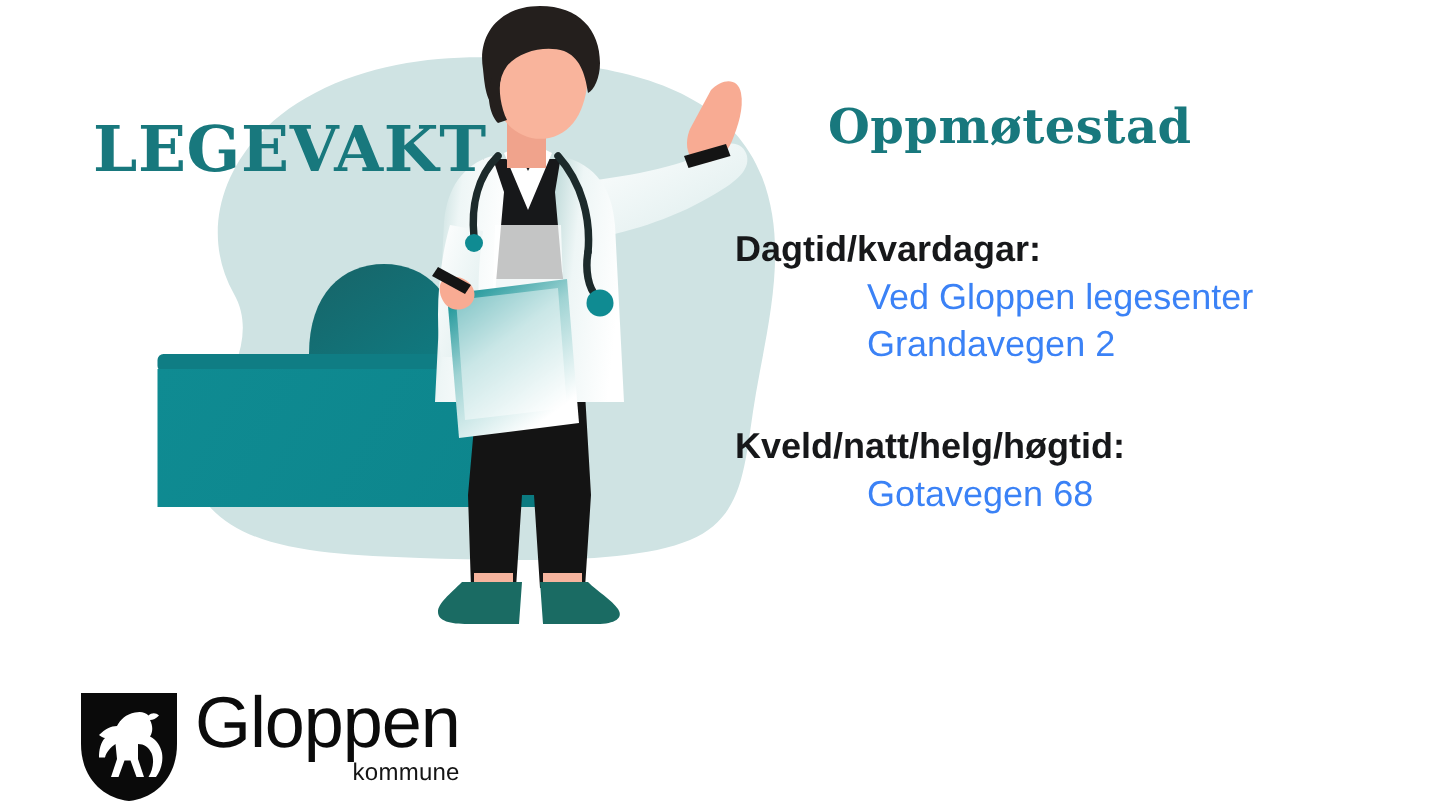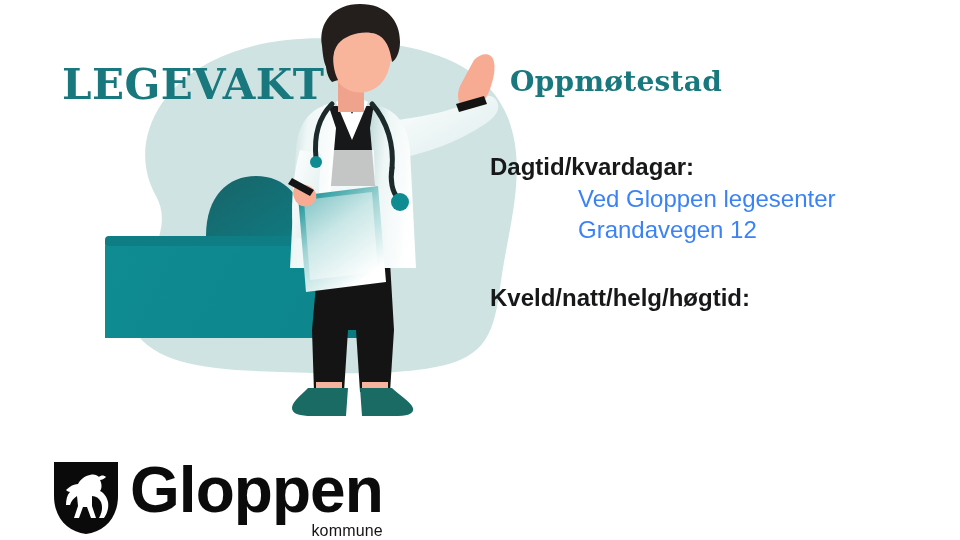--- a/index.html
+++ b/index.html
@@ -36,27 +36,27 @@
   .slab-title {
     position: absolute;
     font-family: "DejaVu Serif", serif;
     font-weight: bold;
     letter-spacing: 0.01em;
     white-space: nowrap;
     line-height: 1;
   }
   #title-legevakt {
     left: 62px;
-    top: 64px;
+    top: 79px;
     font-size: 42px;
   }
   #title-oppmotestad {
-    left: 510px;
+    left: 552px;
     top: 68px;
-    font-size: 28px;
+    font-size: 32px;
   }
 
   
   #info-block {
     position: absolute;
     left: 490px;
     top: 152px;
     width: 460px;
   }
   .info-group {
@@ -94,22 +94,22 @@
   }
   #logo-shield svg { display:block; width:100%; height:100%; }
   #logo-words {
     margin-left: 10px;
     display: flex;
     flex-direction: column;
     align-items: flex-end;
   }
   #logo-name {
     font-family: "Liberation Sans Narrow", "Liberation Sans", sans-serif;
-    font-weight: bold;
-    font-size: 64px;
+    font-weight: normal;
+    font-size: 48px;
     line-height: 0.96;
     color: #0b0b0b;
     letter-spacing: -0.015em;
   }
   #logo-sub {
     font-size: 16px;
     line-height: 1;
     color: #141414;
     margin-top: 2px;
     letter-spacing: 0.01em;
@@ -241,25 +241,26 @@
 
   <div class="slab-title" id="title-legevakt" style="color:#18787d;">LEGEVAKT</div>
 
   <div class="slab-title" id="title-oppmotestad" style="color:#18787d;">Oppmøtestad</div>
 
   <div id="info-block">
 
     <div class="info-group">
       <div class="info-heading">Dagtid/kvardagar:</div>
       <div class="info-line">Ved Gloppen legesenter</div>
-      <div class="info-line">Grandavegen 12</div>
+      <div class="info-line">Grandavegen 2</div>
     </div>
 
     <div class="info-group">
       <div class="info-heading">Kveld/natt/helg/høgtid:</div>
+      <div class="info-line">Gotavegen 68</div>
     </div>
 
   </div>
 
   <div id="logo">
     <div id="logo-shield">
       <svg viewBox="0 0 68 76" xmlns="http://www.w3.org/2000/svg">
         <path d="M 2 2 L 66 2 L 66 36 C 66 58 52 72 34 74 C 16 72 2 58 2 36 Z" fill="#0a0a0a"></path>
         <path d="M 14 30 C 18 26 22 24 26 24 C 28 20 32 16 38 15
                  C 42 14 45 15 47 17 C 49 15 52 15 54 17

